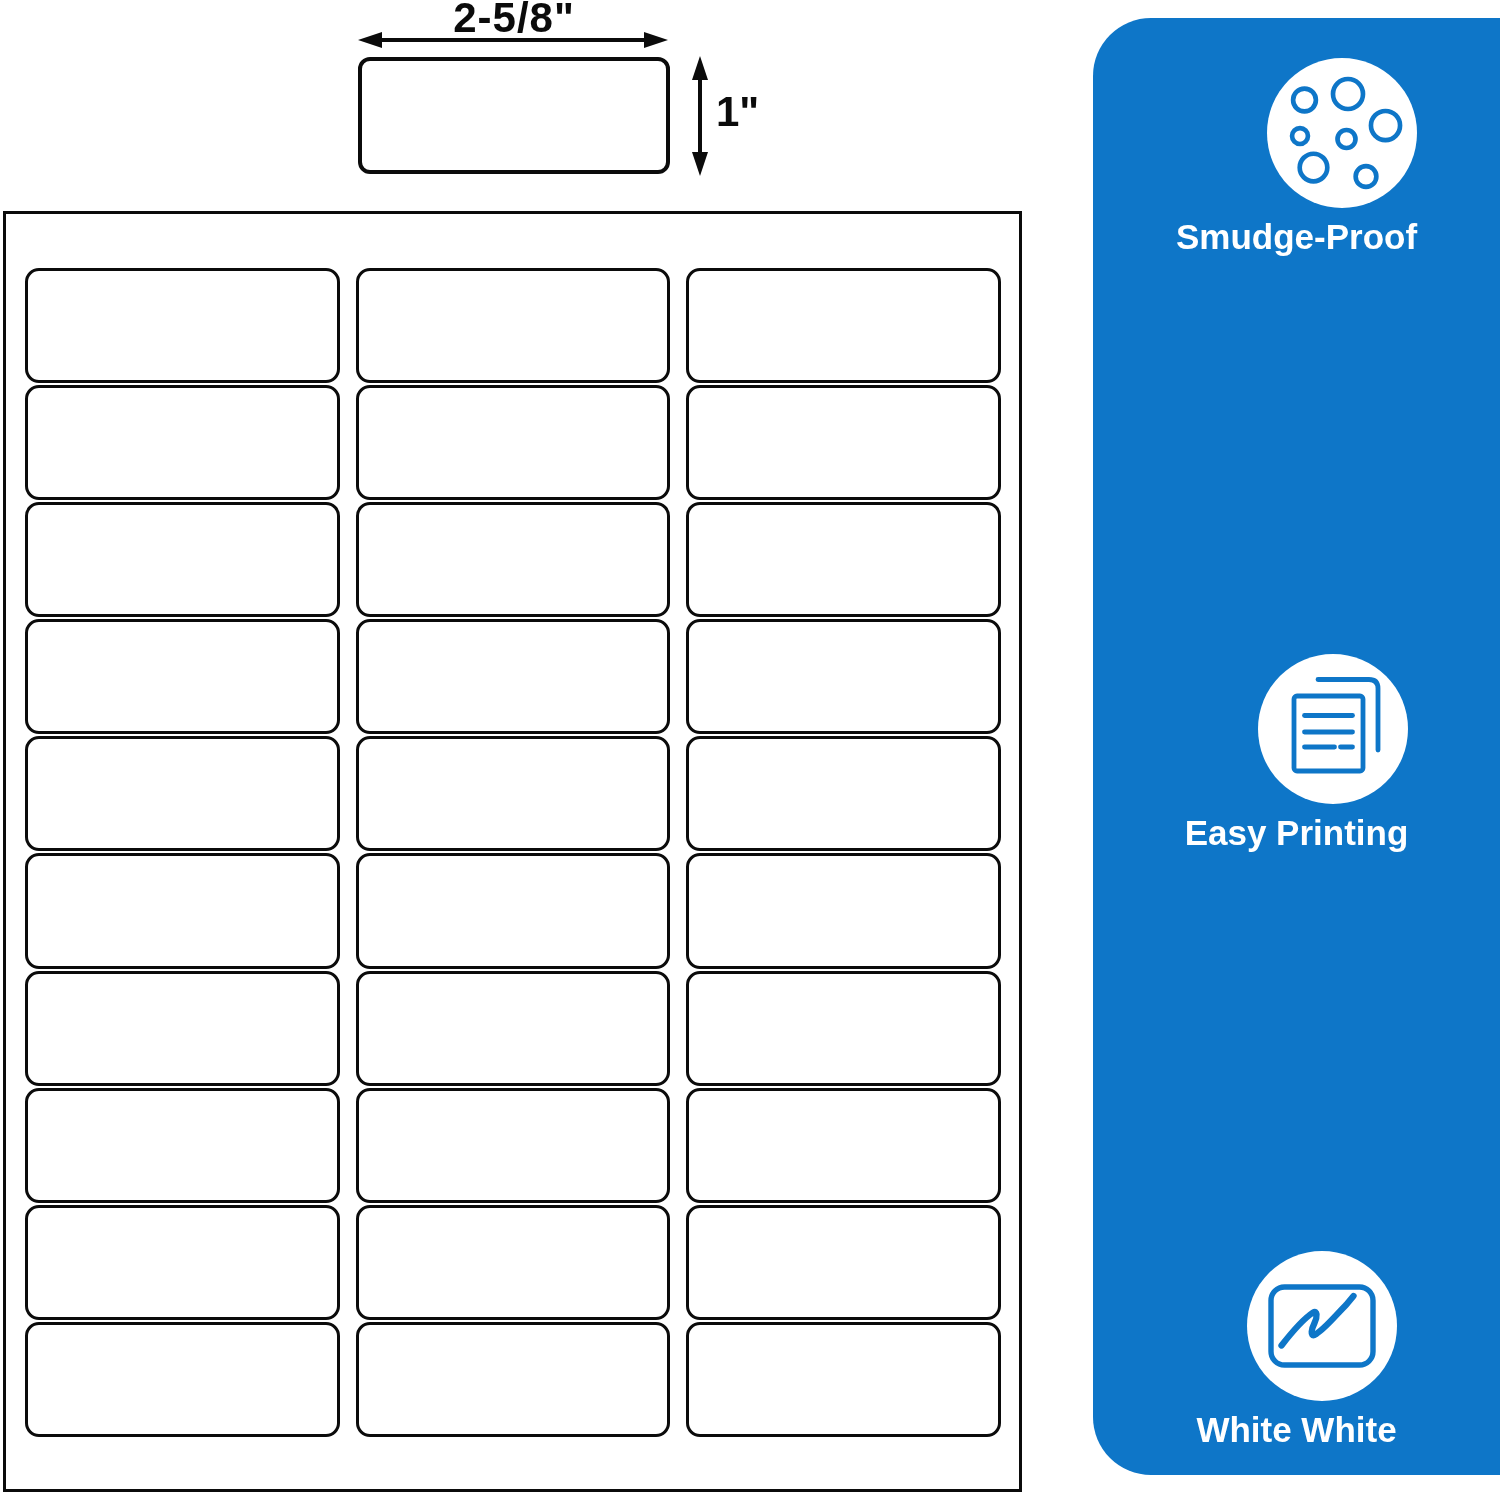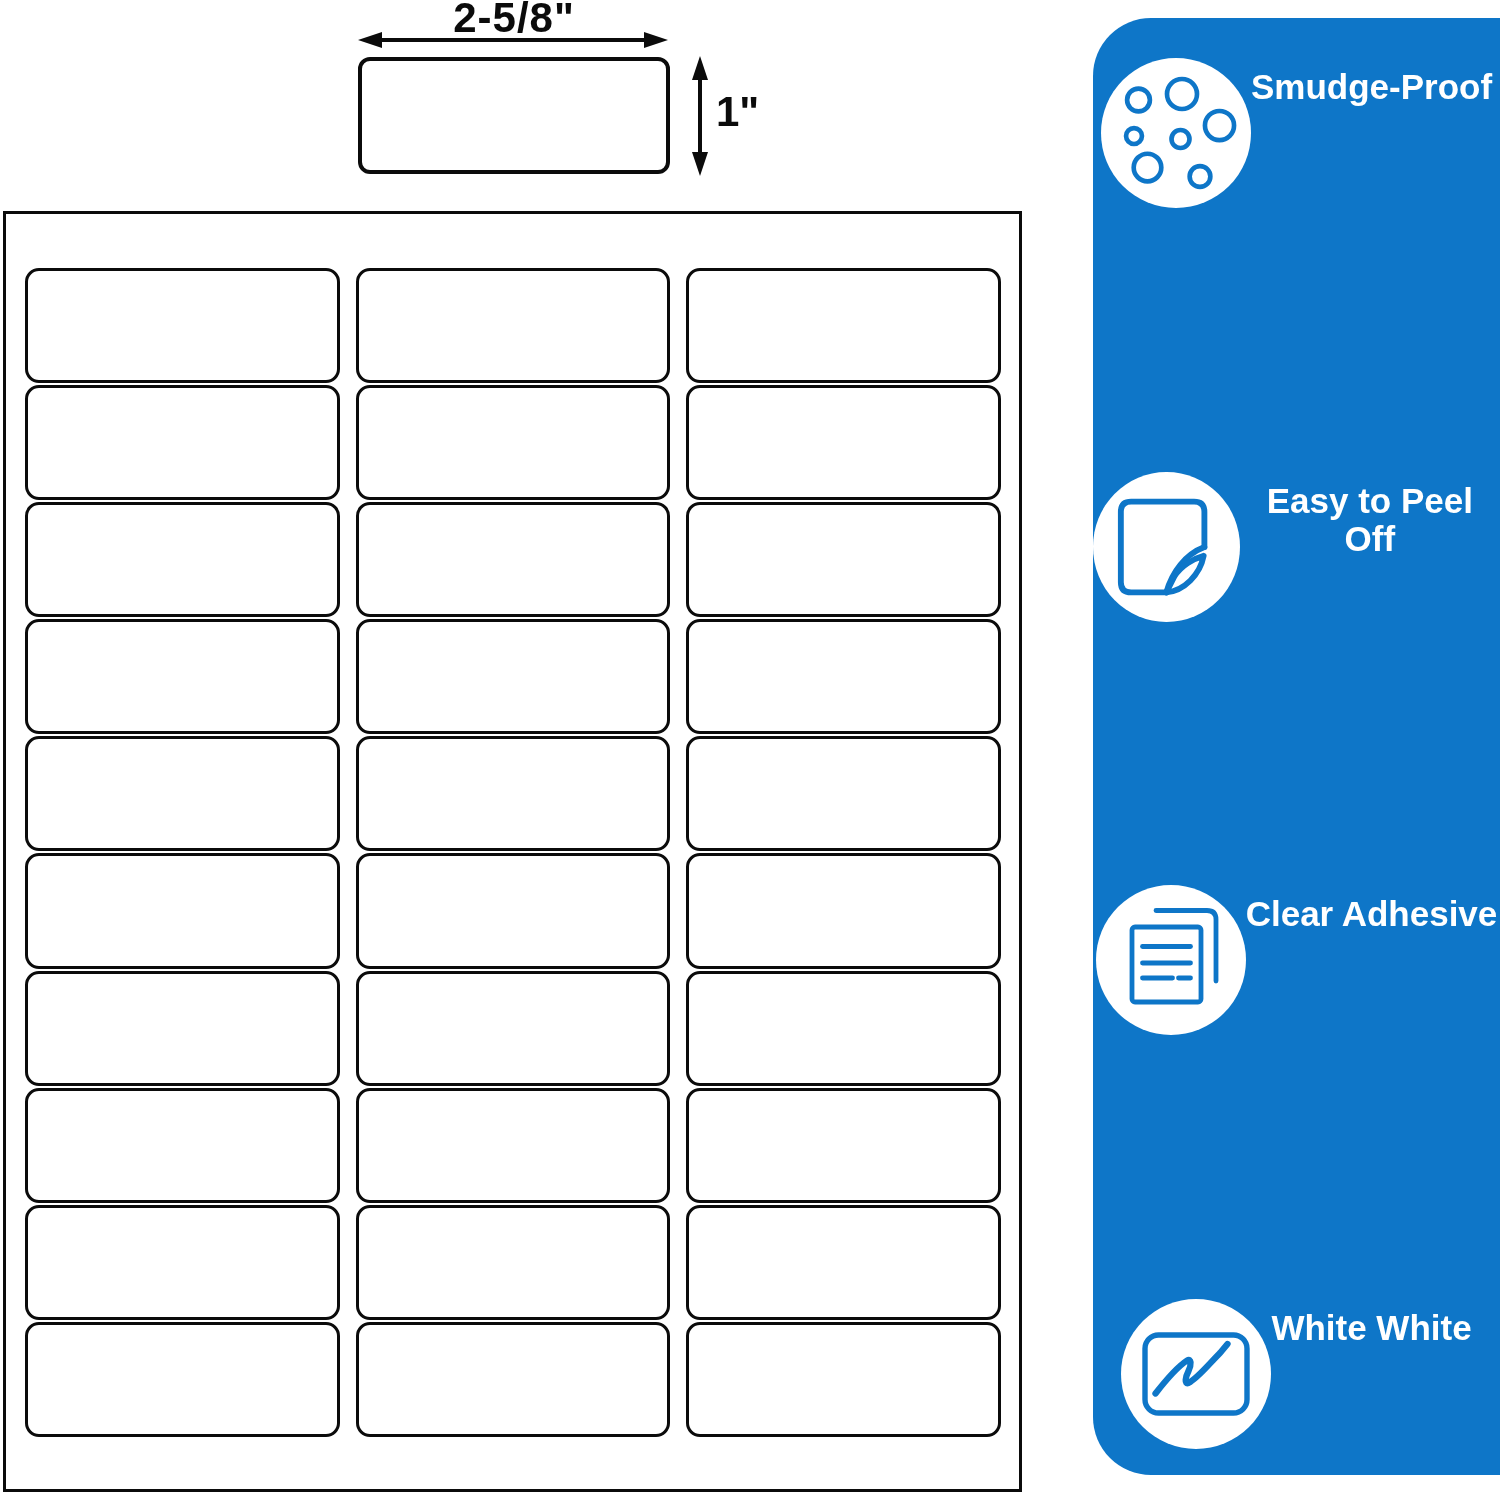--- a/index.html
+++ b/index.html
@@ -69,22 +69,22 @@
     border-radius: 58px 0 0 58px;
     box-sizing: border-box;
     display: flex;
     flex-direction: column;
     justify-content: space-between;
     align-items: center;
     padding: 40px 0 26px 0;
   }
   .feature {
     display: flex;
-    flex-direction: row;
-    align-items: flex-start;
+    flex-direction: column;
+    align-items: flex-end;
   }
   .icon-circle {
     position: relative;
     width: 150px; height: 150px;
     background: #ffffff;
     border-radius: 50%;
   }
   .icon-circle svg {
     position: absolute; inset: 0;
     width: 100%; height: 100%;
@@ -169,49 +169,37 @@
             <circle cx="22" cy="52" r="5.3"></circle>
             <circle cx="53" cy="54" r="6"></circle>
             <circle cx="31" cy="73" r="9.2"></circle>
             <circle cx="66" cy="79" r="6.9"></circle>
           </g>
         </svg>
       </div>
       <div class="feature-label">Smudge-Proof</div>
     </div>
 
-    <div class="feature">
-      <div class="icon-circle">
-        <svg viewBox="0 0 100 100">
-          <g class="icon-stroke" stroke-width="4" stroke-linecap="round" stroke-linejoin="round">
-            <path d="M76,50 L76,26 Q76,19 69,19 L26,19 Q19,19 19,26 L19,74 Q19,81 26,81 L50,81"></path>
-            <path d="M50,81 C54,67 63,55 76,50"></path>
-            <path d="M50,81 C62,80 73,69 75.5,56 C68,58 60,63 55.5,70 Z"></path>
-          </g>
-        </svg>
-      </div>
-      <div class="feature-label">Easy to Peel Off</div>
-    </div>
 
 
 
     <div class="feature">
       <div class="icon-circle">
         <svg viewBox="0 0 100 100">
           <g class="icon-stroke" stroke-width="3.2" stroke-linecap="round">
             <path d="M40,17 L74,17 Q80,17 80,23 L80,64"></path>
             <rect x="24" y="28" width="46" height="50" rx="2" fill="#ffffff"></rect>
             <line x1="31" y1="41" x2="63" y2="41"></line>
             <line x1="31" y1="52" x2="63" y2="52"></line>
             <line x1="31" y1="62" x2="51" y2="62"></line>
             <line x1="55" y1="62" x2="63" y2="62"></line>
           </g>
         </svg>
       </div>
-      <div class="feature-label">Clear Adhesive</div>
+      <div class="feature-label">Easy Printing</div>
     </div>
 
     <div class="feature">
       <div class="icon-circle">
         <svg viewBox="0 0 100 100">
           <g class="icon-stroke" stroke-width="3.6" stroke-linecap="round" stroke-linejoin="round">
             <rect x="16" y="24" width="68" height="52" rx="9"></rect>
             <path d="M23,63 C30,54 38,45 44,41 C47,39 47,44 45,48 C43,52 42,57 45,56 C51,53 59,43 66,36 L71,30" stroke-width="4.2"></path>
           </g>
         </svg>

